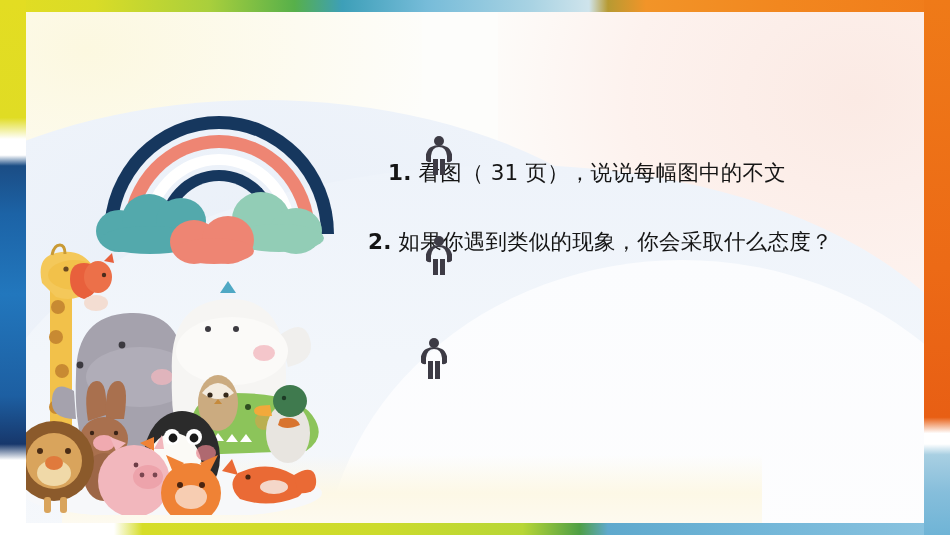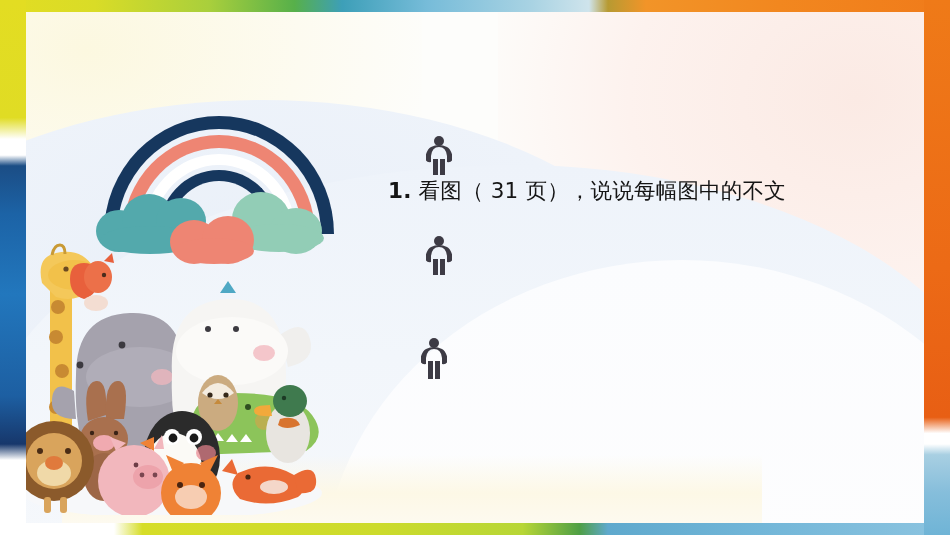--- a/index.html
+++ b/index.html
@@ -183,21 +183,21 @@
     color: #111111;
   }
   .q-line {
     font-family: "DejaVu Sans", "Liberation Sans", sans-serif;
     font-size: 21.5px;
     line-height: 33px;
     letter-spacing: 0.2px;
     color: #151515;
     white-space: nowrap;
   }
-  .q1 { margin-left: 20px; margin-top: 18px; }
+  .q1 { margin-left: 20px; }
   .q1b { margin-left: 12px; }
   .q2 { margin-top: 36px; margin-left: 0px; }
   .q2b { margin-left: 0px; }
   .num { font-weight: bold; }
 </style>
 </head>
 <body>
 
 <div id="slide">
 
@@ -361,20 +361,24 @@
       </g>
     </svg>
 
     <div class="text-block">
 
       <div class="q-line q1">
         <span class="num">1.</span>
         <span>看图（ 31 页），说说每幅图中的不文</span>
       </div>
 
+      <div class="q-line q2">
+        <span class="num">2.</span>
+        <span>如果你遇到类似的现象，你会采取什么态度？</span>
+      </div>
     </div>
 
     <svg class="person" style="left:404px; top:125px; width:26px; height:40px;" viewBox="0 0 26 40">
       <circle cx="13" cy="6" r="5" fill="#3d3b45"></circle>
       <path d="M13 12 q-7 0 -8 9 l0 6 q-5 1 -6 -4 q2 -9 6 -11 q4 -2 8 -2 q4 0 8 2 q4 2 6 11 q-1 5 -6 4 l0 -6 q-1 -9 -8 -9 z" fill="#3d3b45"></path>
       <rect x="7" y="24" width="5" height="16" fill="#3d3b45"></rect>
       <rect x="14" y="24" width="5" height="16" fill="#3d3b45"></rect>
     </svg>
 
     <svg class="person" style="left:404px; top:225px; width:26px; height:40px;" viewBox="0 0 26 40">

